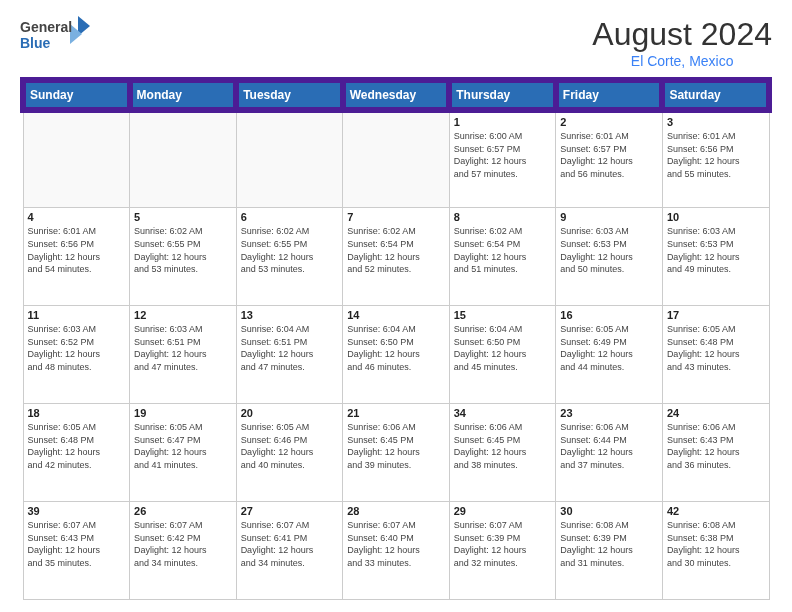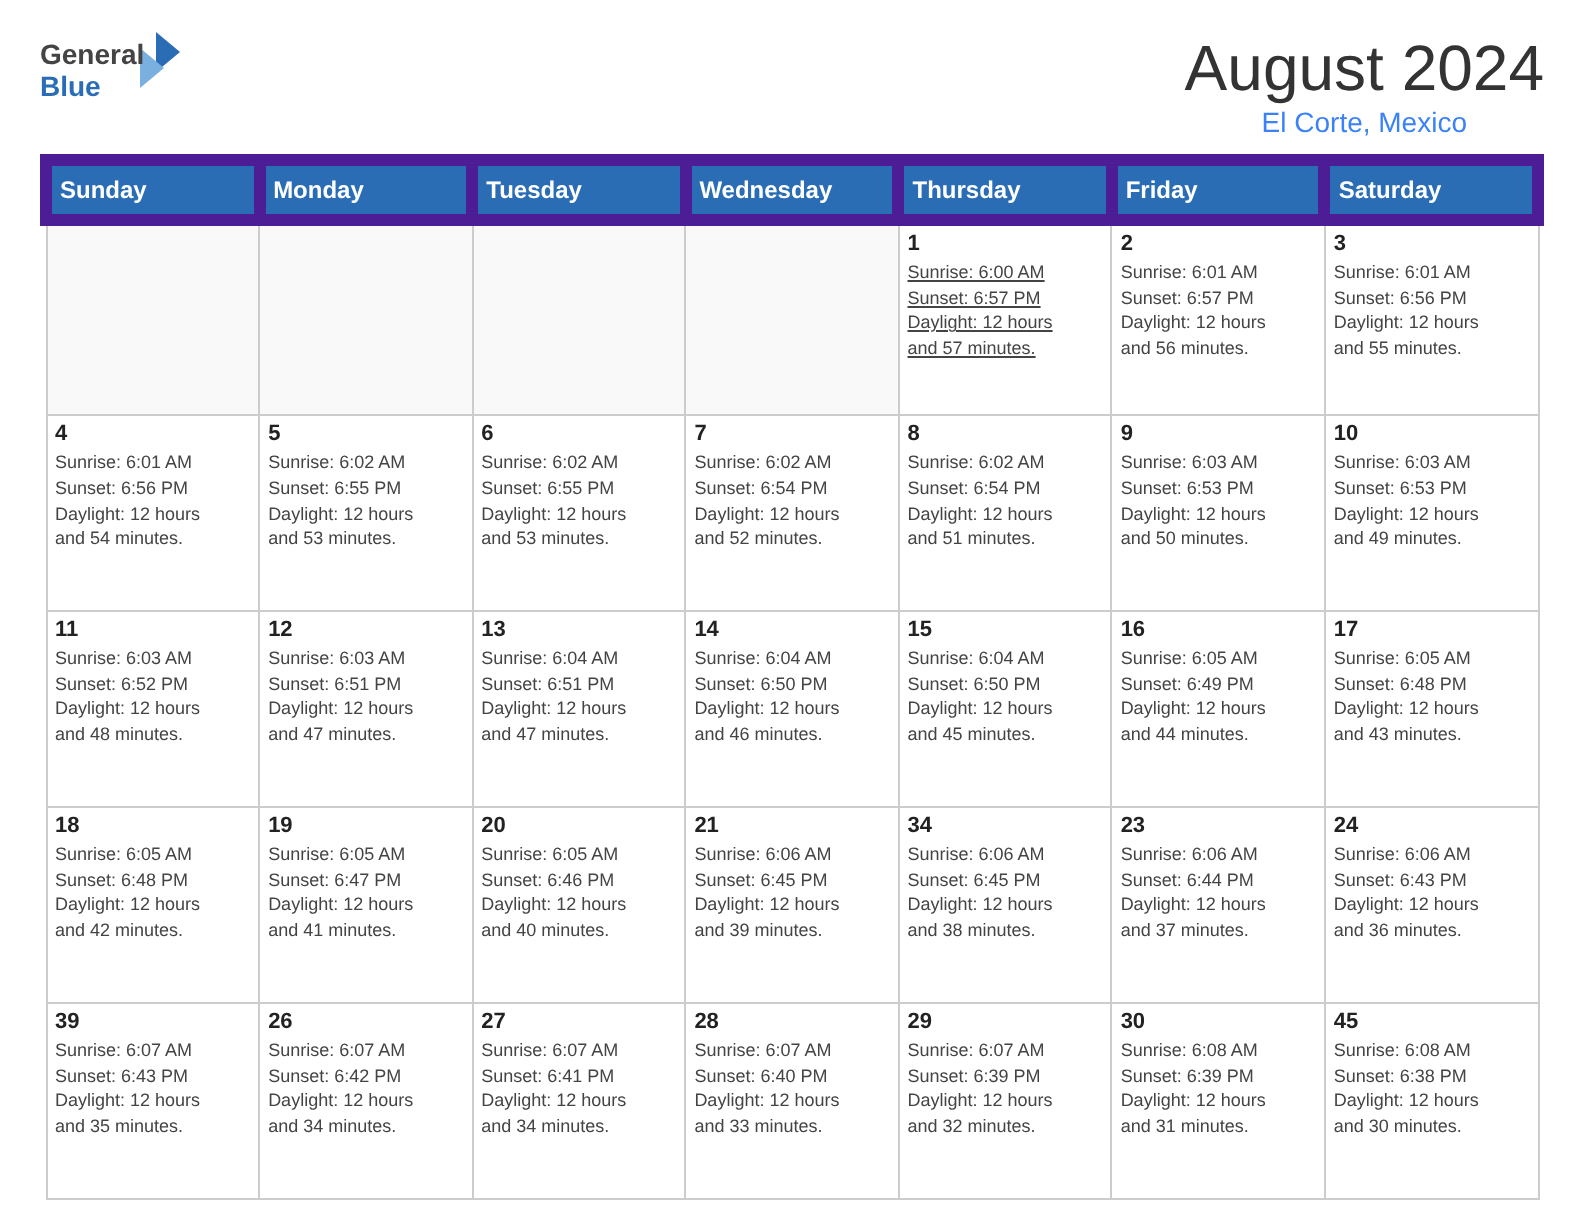--- a/index.html
+++ b/index.html
@@ -112,21 +112,21 @@
         </tr>
     </thead>
     <tbody id="calendar-body">
     <tr>
           <td class="empty"></td>
           <td class="empty"></td>
           <td class="empty"></td>
           <td class="empty"></td>
           <td>
             <div class="cell-date">1</div>
-            <div class="cell-info" style="white-space: pre-line; text-decoration: underline;">Sunrise: 6:00 AM
+            <div class="cell-info" style="white-space: pre-line;">Sunrise: 6:00 AM
 Sunset: 6:57 PM
 Daylight: 12 hours
 and 57 minutes.</div>
           </td>
           <td>
             <div class="cell-date">2</div>
             <div class="cell-info" style="white-space: pre-line;">Sunrise: 6:01 AM
 Sunset: 6:57 PM
 Daylight: 12 hours
 and 56 minutes.</div>
@@ -329,21 +329,21 @@
 and 32 minutes.</div>
           </td>
           <td>
             <div class="cell-date">30</div>
             <div class="cell-info" style="white-space: pre-line;">Sunrise: 6:08 AM
 Sunset: 6:39 PM
 Daylight: 12 hours
 and 31 minutes.</div>
           </td>
           <td>
-            <div class="cell-date">45</div>
+            <div class="cell-date">42</div>
             <div class="cell-info" style="white-space: pre-line;">Sunrise: 6:08 AM
 Sunset: 6:38 PM
 Daylight: 12 hours
 and 30 minutes.</div>
           </td>
         </tr>
       </tbody>
   </table>
 </div>
 

